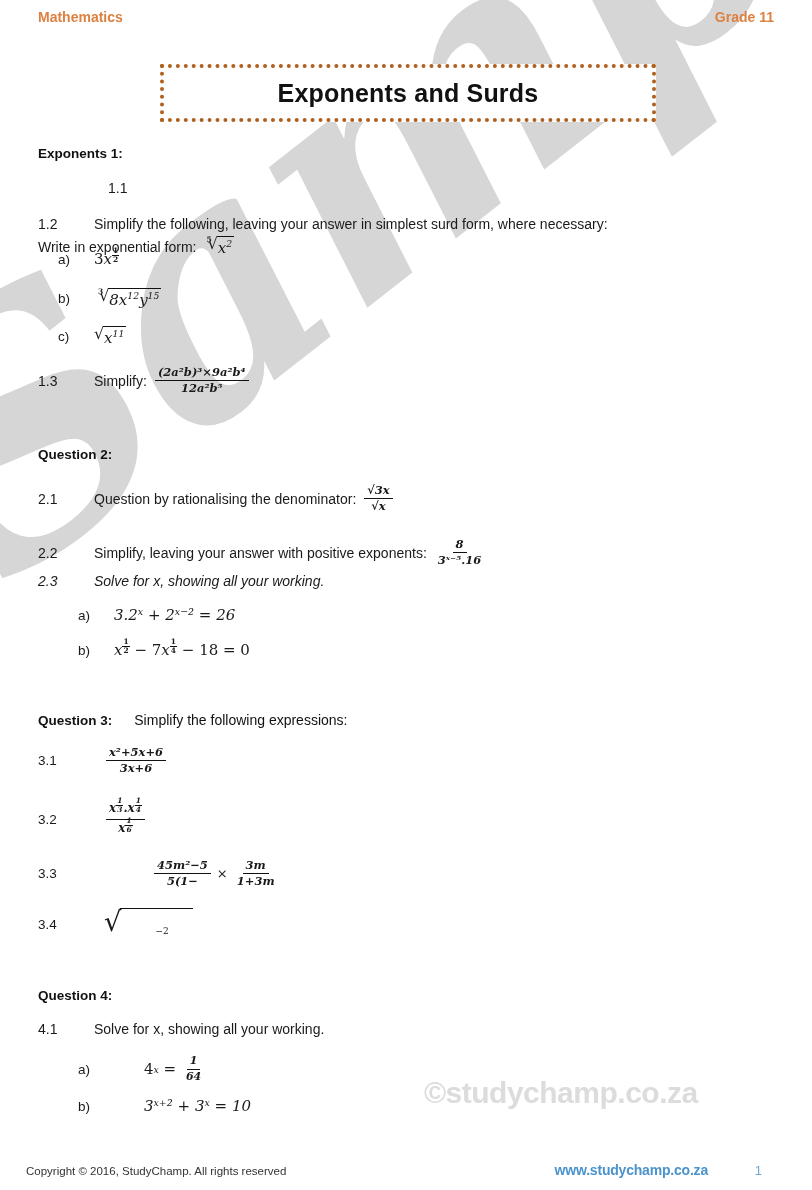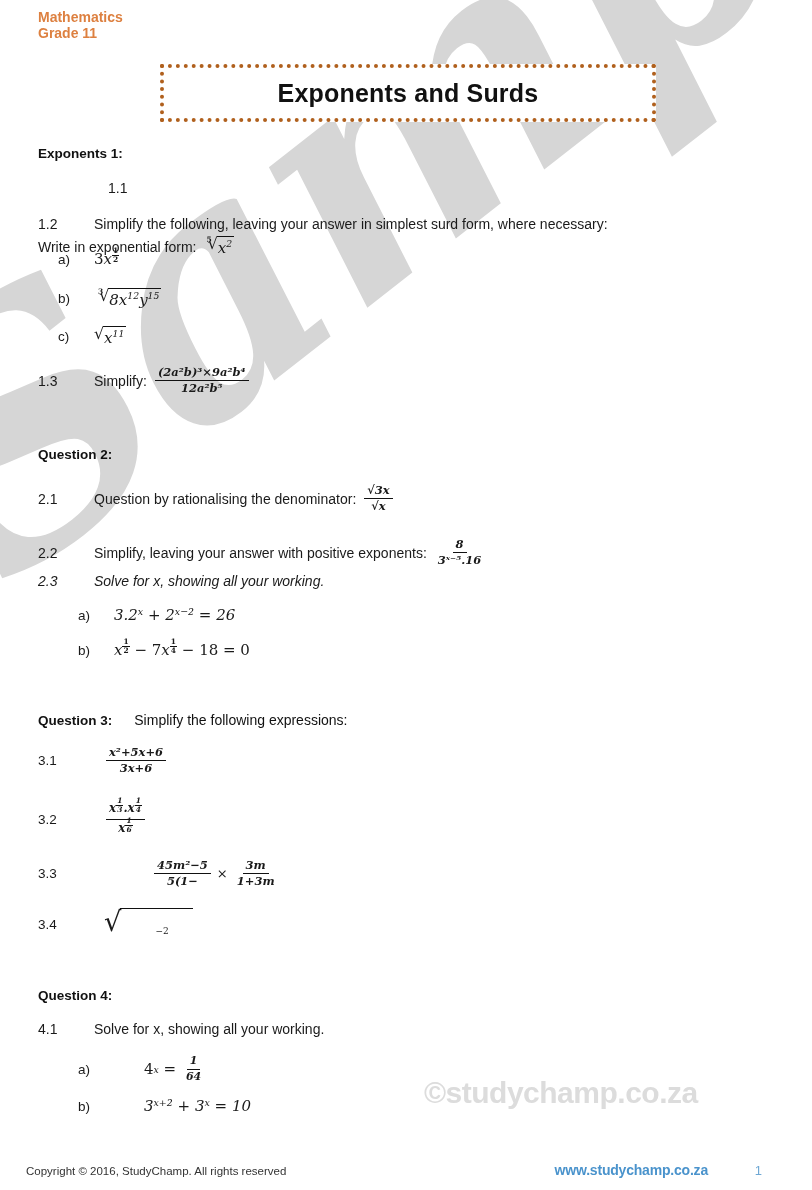--- a/index.html
+++ b/index.html
@@ -71,21 +71,20 @@
     position: absolute;
     left: 38px;
     top: 9px;
     width: 736px;
     display: flex;
     justify-content: space-between;
     align-items: baseline;
     font-size: 14px;
     font-weight: 700;
     color: #dd8040;
-    flex-direction: column;
   }
 
   
   .title-box {
     position: absolute;
     left: 160px;
     top: 64px;
     width: 496px;
     height: 58px;
     box-sizing: border-box;

